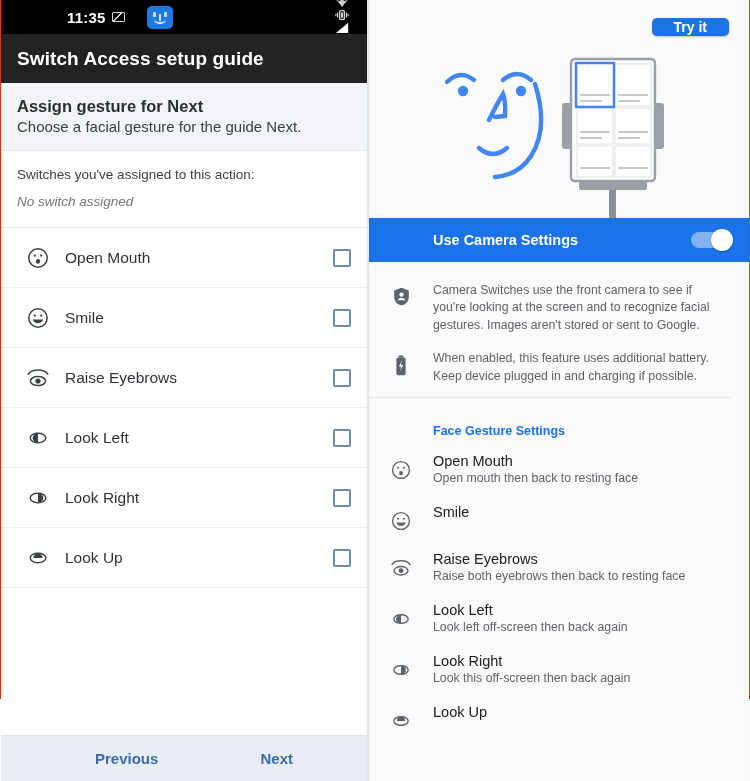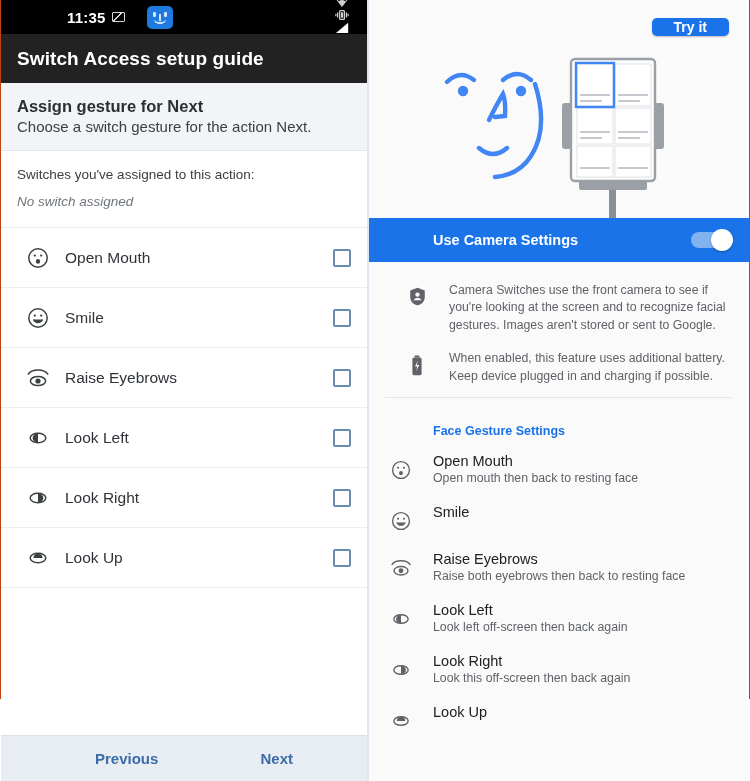--- a/index.html
+++ b/index.html
@@ -111,21 +111,21 @@
   .tb-label { font-size: 14.5px; font-weight:bold; color:#ffffff; }
   .tb-switch {
     margin-left:auto; width: 40px; height: 16px; border-radius:8px;
     background: rgba(255,255,255,.45); position:relative;
   }
   .tb-switch .knob {
     position:absolute; right:-2px; top:-3px; width:22px; height:22px;
     border-radius:50%; background:#ffffff; box-shadow:0 1px 2px rgba(0,0,0,.3);
   }
 
-  .info-block { background:#fafafa; padding: 14px 18px 12px 16px; flex:none; }
+  .info-block { background:#fafafa; padding: 14px 18px 12px 0; flex:none; }
   .info-row { display:flex; padding: 6px 0 10px 0; }
   .info-icon { width: 64px; flex:none; display:flex; justify-content:center; padding-top:5px; }
   .info-text { font-size: 12.3px; line-height: 1.42; color:#5f6368; padding-right: 4px; }
   .divider { height:1px; background:#e4e6e8; margin: 2px 0 0 0; }
 
   .fgs-title {
     font-size: 12.5px; font-weight:bold; color:#1a73e8;
     padding: 14px 0 6px 64px; flex:none;
   }
   .fg-list { flex:1 1 auto; overflow:hidden; }
@@ -182,21 +182,21 @@
         <span class="sb-pct">81%</span>
       </div>
     </div>
 
     <div class="appbar">
       <span class="appbar-title">Switch Access setup guide</span>
     </div>
 
     <div class="section-head">
       <div class="sh-title">Assign gesture for Next</div>
-      <div class="sh-sub">Choose a switch gesture for the action Next.</div>
+      <div class="sh-sub">Choose a facial gesture for the guide Next.</div>
     </div>
 
     <div class="assigned-box">
       <div class="ab-label">Switches you've assigned to this action:</div>
       <div class="ab-value">No switch assigned</div>
     </div>
 
     <div class="gesture-list">
 
       <div class="g-row">

